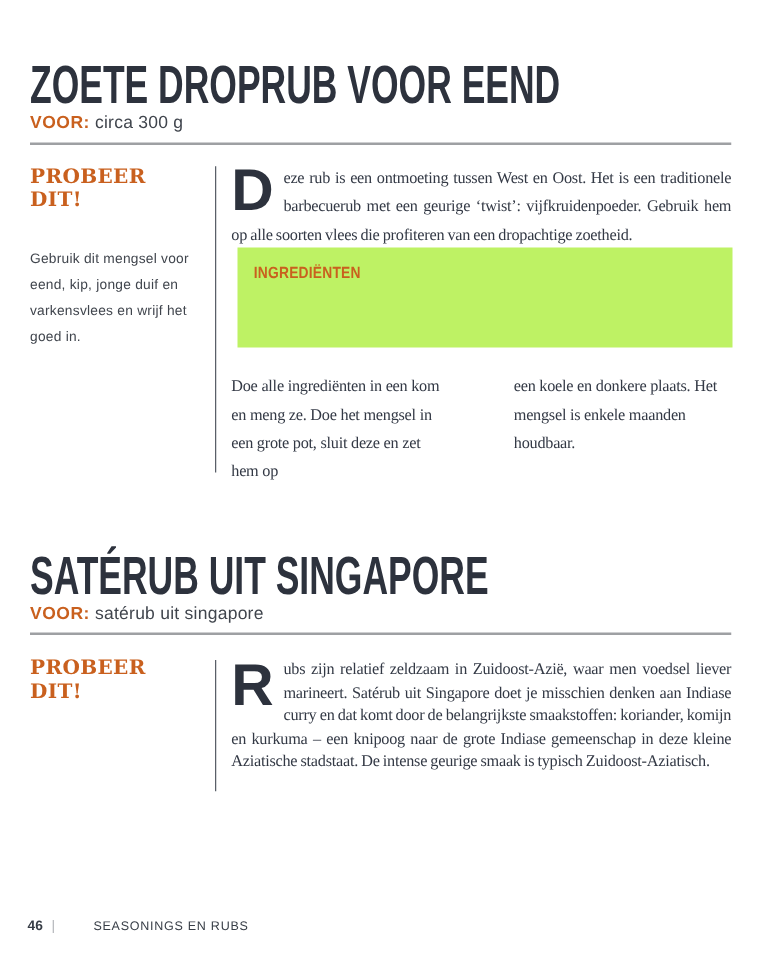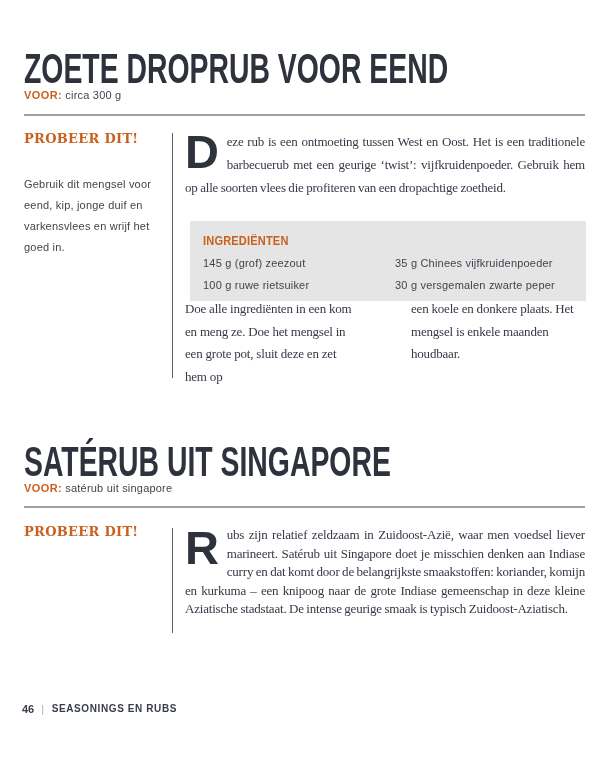--- a/index.html
+++ b/index.html
@@ -21,21 +21,21 @@
     line-height: 43px;
     color: #2d323d;
     letter-spacing: 0px;
     white-space: nowrap;
     transform: scaleX(0.66);
     transform-origin: left top;
   }
   .yield-line {
     position: absolute;
     left: 24px;
-    font-size: 11px;
+    font-size: 14px;
     letter-spacing: 0.2px;
     color: #40454d;
   }
   .yield-label {
     color: #c9601e;
     font-weight: bold;
     letter-spacing: 0.4px;
   }
   .rule {
     position: absolute;
@@ -45,21 +45,21 @@
     background: #9ea0a3;
   }
   .tip {
     position: absolute;
     left: 24px;
     width: 134px;
   }
   .tip-heading {
     font-family: "DejaVu Serif", serif;
     font-weight: bold;
-    font-size: 13px;
+    font-size: 16px;
     letter-spacing: 0.3px;
     color: #c9601e;
   }
   .tip-text {
     margin-top: 28px;
     font-size: 11px;
     line-height: 21px;
     letter-spacing: 0.2px;
     color: #40454d;
   }
@@ -90,23 +90,22 @@
     line-height: 38px;
     margin: 3px 8px 0 0;
     color: #2d323d;
   }
   .ingredients-box {
     position: absolute;
     left: 190px;
     top: 198px;
     width: 396px;
     height: 80px;
-    background: #e5e5e5;
+    background: #bef264;
     padding: 12px 14px 10px 13px;
-    margin-top: 23px;
   }
   .ingredients-heading {
     font-family: "Liberation Sans", sans-serif;
     font-weight: bold;
     font-size: 13px;
     color: #c9601e;
     letter-spacing: 0.2px;
     transform: scaleX(0.85);
     transform-origin: left top;
     white-space: nowrap;
@@ -135,39 +134,40 @@
     font-size: 13px;
     line-height: 22.5px;
     letter-spacing: -0.2px;
     color: #333945;
   }
   .instr-col-1 { width: 190px; margin-right: 20px; }
   .instr-col-2 { width: 190px; }
   .footer {
     position: absolute;
     left: 22px;
-    top: 703px;
+    top: 735px;
     font-size: 10px;
     color: #383e47;
     letter-spacing: 0.6px;
     display: flex;
-    align-items: flex-start;
+    align-items: flex-end;
   }
   .footer .page-num {
     font-weight: bold;
     font-size: 11px;
     letter-spacing: 0;
   }
   .footer .sep {
     color: #b0b3b7;
     margin: 0 7px;
     font-size: 11px;
   }
   .footer .section-name {
-    font-weight: bold;
+    font-weight: normal;
+    margin-left: 23px;
   }
   
   #title-1   { top: 47px; }
   #yield-1   { top: 89px; }
   #rule-1    { top: 114px; }
   #tip-1     { top: 131px; }
   #vline-1   { top: 133px; height: 245px; }
   #intro-1   { top: 130px; }
   #title-2   { top: 440px; }
   #yield-2   { top: 482px; }
@@ -197,30 +197,20 @@
     </aside>
 
     <div class="vline" id="vline-1"></div>
 
     <div class="intro intro-1" id="intro-1">
       <span class="dropcap">D</span><span>eze rub is een ontmoeting tussen West en Oost. Het is een traditionele barbecuerub met een geurige ‘twist’: vijfkruidenpoeder. Gebruik hem op alle soorten vlees die profiteren van een dropachtige zoetheid.</span>
     </div>
 
     <div class="ingredients-box">
       <h3 class="ingredients-heading">INGREDIËNTEN</h3>
-      <div class="ing-cols">
-        <div class="ing-col-1">
-          <p class="ing-item">145 g (grof) zeezout</p>
-          <p class="ing-item">100 g ruwe rietsuiker</p>
-        </div>
-        <div class="ing-col-2">
-          <p class="ing-item">35 g Chinees vijfkruidenpoeder</p>
-          <p class="ing-item">30 g versgemalen zwarte peper</p>
-        </div>
-      </div>
     </div>
 
     <div class="instructions">
       <p class="instr-col-1">Doe alle ingrediënten in een kom en meng ze. Doe het mengsel in een grote pot, sluit deze en zet hem op</p>
       <p class="instr-col-2">een koele en donkere plaats. Het mengsel is enkele maanden houdbaar.</p>
     </div>
   </section>
 
   <section>
     <h1 class="recipe-title" id="title-2">SATÉRUB UIT SINGAPORE</h1>

